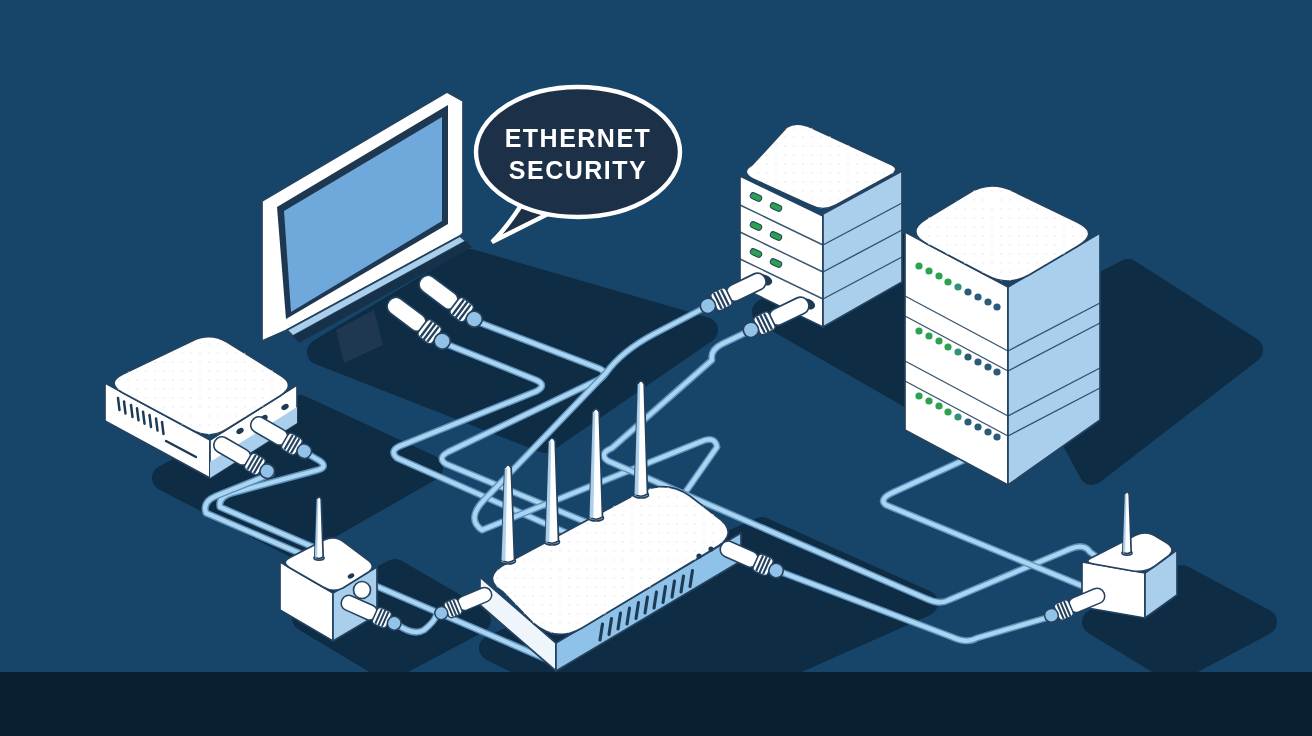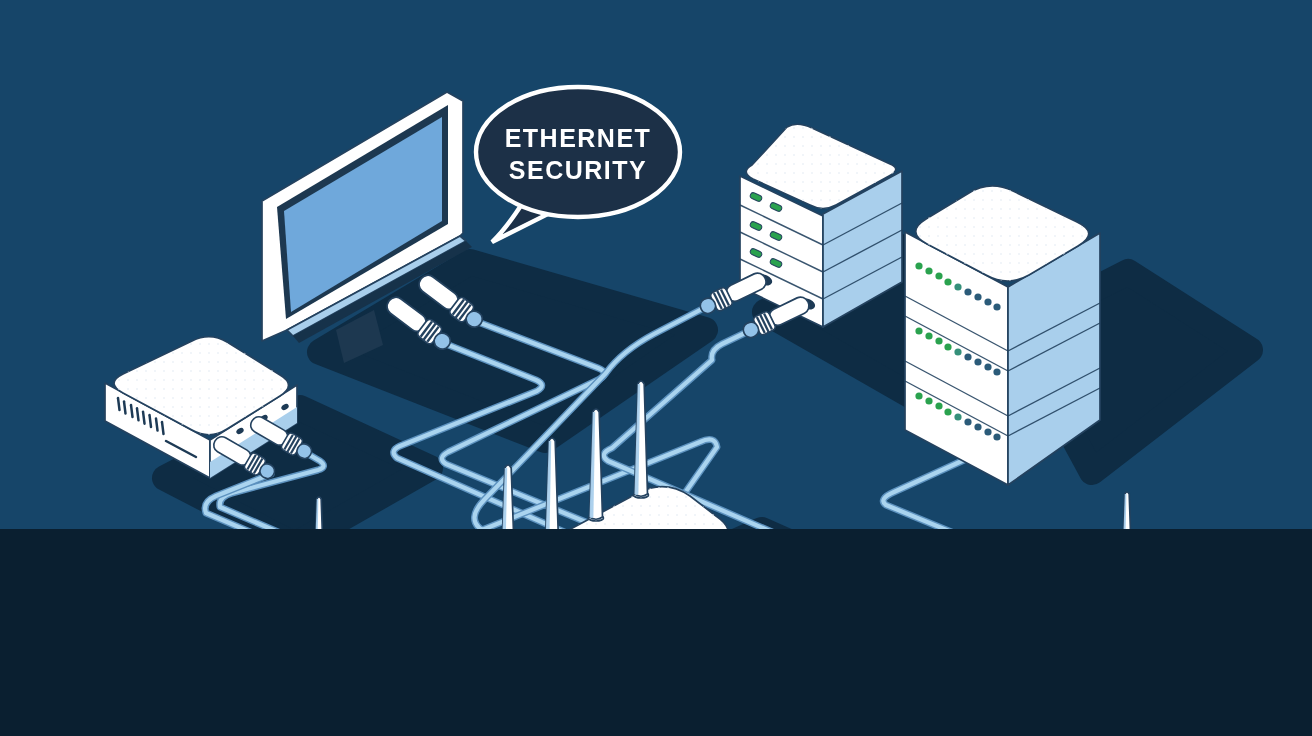--- a/index.html
+++ b/index.html
@@ -1,17 +1,17 @@
 <!DOCTYPE html>
 <html style="--background: #164569; --shadow: #0e2c44; --device-white: #ffffff; --device-frost: #eef5fb; --device-side-blue: #a9cfec; --router-front-blue: #8fc2e9; --screen-blue: #6fa8db; --bezel-dark: #1d3850; --under-dark: #16324a; --outline: #24425f; --cable: #aad4ef; --cable-edge: #5d92bf; --plug-tip-blue: #93c2e8; --bubble: #1c3047; --text-light: #ffffff; --led-green: #2aa24e; --led-teal: #35907a; --led-dark: #2b5b79; --port-dark: #1d3a55; --vent: #1d3a55; --dot-texture: #e4edf5;"><head>
 <meta charset="utf-8">
 <style>
   html,body{margin:0;padding:0;background:#0a1f30;}
   body{font-family:"Liberation Sans",sans-serif;}
-  .stage{position:relative;width:1312px;height:529px;overflow:hidden;background:var(--background,#164569);}
+  .stage{position:relative;width:1312px;height:672px;overflow:hidden;background:var(--background,#164569);}
   svg{display:block;}
   .f-white{fill:var(--device-white,#fff);}
   .f-frost{fill:var(--device-frost,#eef5fb);}
   .f-side{fill:var(--device-side-blue,#a9cfec);}
   .f-skirt{fill:var(--router-front-blue,#8fc2e9);}
   .f-screen{fill:var(--screen-blue,#6fa8db);}
   .f-bezel{fill:var(--bezel-dark,#1d3850);}
   .f-under{fill:var(--under-dark,#16324a);}
   .f-port{fill:var(--port-dark,#1d3a55);}
   .f-tip{fill:var(--plug-tip-blue,#93c2e8);}

